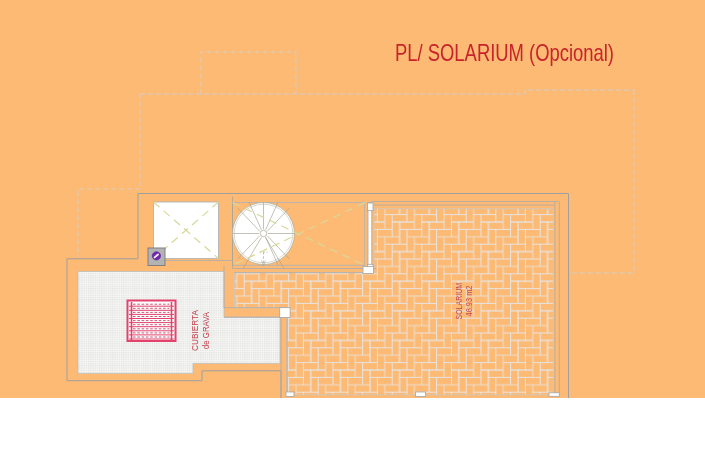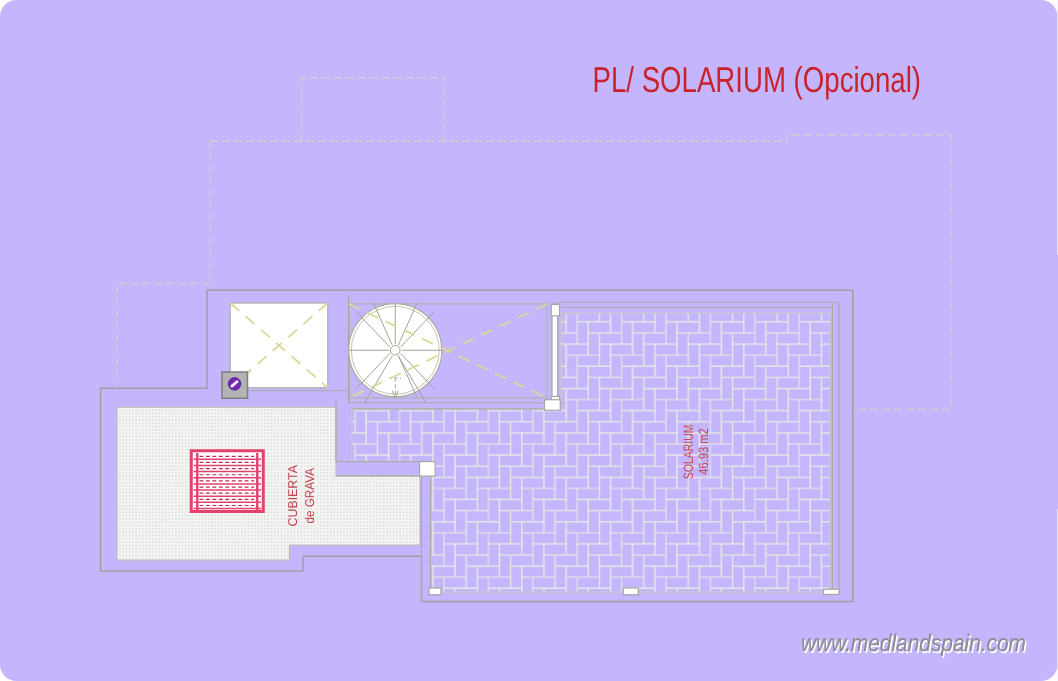--- a/index.html
+++ b/index.html
@@ -1,17 +1,17 @@
 <!DOCTYPE html>
 <html><head>
 <meta charset="utf-8">
 <style>
   html,body{margin:0;padding:0;background:#ffffff;}
-  #page{position:relative;width:705px;height:454px;background:#c4b5fd;overflow:hidden;
-        font-family:"Liberation Sans", sans-serif;border-radius:11px;}
+  #page{position:relative;width:705px;height:398px;background:#fdba74;overflow:hidden;
+        font-family:"Liberation Sans", sans-serif;}
 </style>
 </head>
 <body>
 <div id="page">
 <svg width="705" height="454" viewBox="0 0 705 454" xmlns="http://www.w3.org/2000/svg">
 <defs>
 
   <pattern id="hb" width="29.6" height="29.6" patternUnits="userSpaceOnUse">
     <g fill="none" stroke="#e5e5e5" stroke-width="0.8">
       <rect x="-7.4" y="22.2" width="14.8" height="7.4"></rect>

